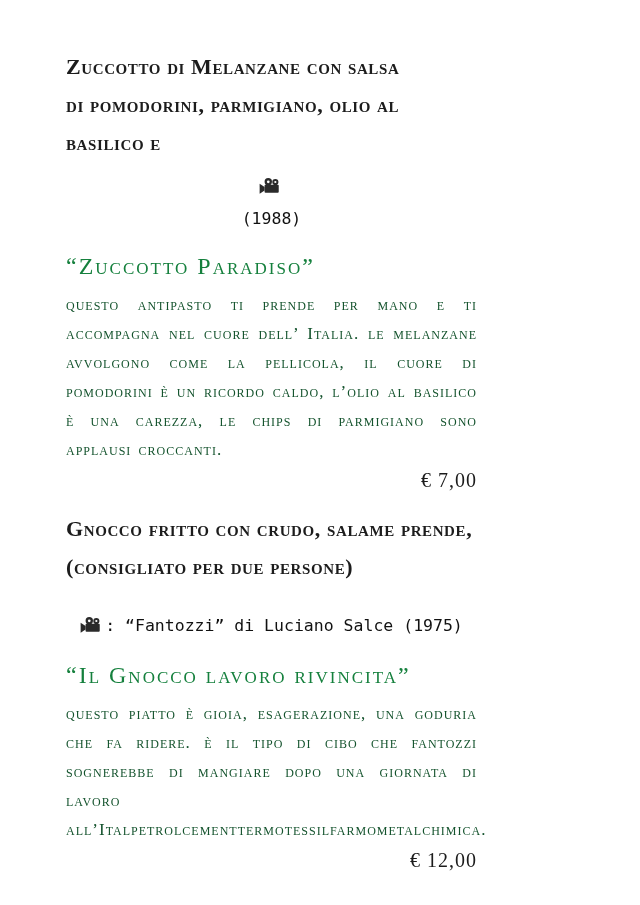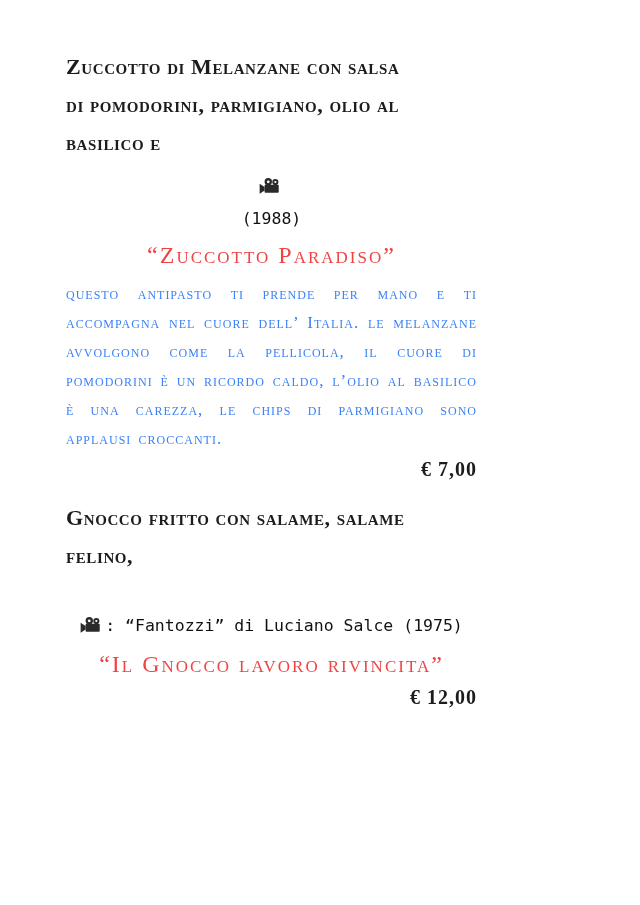--- a/index.html
+++ b/index.html
@@ -28,51 +28,50 @@
   .title-line { display: block; }
 
   .movie-line {
     margin-top: 10px;
     text-align: center;
     font-family: "DejaVu Sans Mono", "Liberation Mono", monospace;
     font-size: 16.5px;
     line-height: 30px;
     color: #111111;
   }
-  .movie-line.single { margin-top: 36px; }
+  .movie-line.single { margin-top: 25px; }
   .movie-year { display: block; }
   .camera-icon { display: inline-block; vertical-align: -2px; margin-right: 4px; }
   .camera-icon svg { width: 21px; height: 16px; display: inline-block; }
 
   .nickname {
-    margin-top: 4px;
-    text-align: center;
+    margin-top: 15px;
     font-variant: small-caps;
     font-size: 24px;
     line-height: 34px;
     letter-spacing: 2px;
     font-weight: 400;
-    color: #ef4444;
+    color: #15803d;
   }
 
   .desc {
     margin: 7px 0 0 0;
     font-size: 17px;
     line-height: 29px;
     font-variant: small-caps;
     letter-spacing: 1px;
     word-spacing: 2px;
     text-align: justify;
-    color: #3b82f6;
+    color: #14532d;
   }
 
   .price {
     margin-top: 4px;
     text-align: right;
-    font-weight: 700;
+    font-weight: 400;
     font-size: 20px;
     line-height: 24px;
     letter-spacing: 1px;
     color: #1c1c1c;
   }
   .price-2 { }
 </style>
 </head>
 <body>
 
@@ -100,36 +99,38 @@
 
     <div class="nickname">“Zuccotto Paradiso”</div>
 
     <p class="desc">questo antipasto ti prende per mano e ti accompagna nel cuore dell’ Italia. le melanzane avvolgono come la pellicola, il cuore di pomodorini è un ricordo caldo, l’olio al basilico è una carezza, le chips di parmigiano sono applausi croccanti.</p>
 
     <div class="price">€ 7,00</div>
   </section>
 
   <section class="menu-item">
     <h2 class="dish-title">
-      <span class="title-line">Gnocco fritto con salame, salame felino,</span>
+      <span class="title-line">Gnocco fritto con crudo, salame prende,</span>
+      <span class="title-line">(consigliato per due persone)</span>
     </h2>
 
     <div class="movie-line single">
       <span class="camera-icon">
         <svg viewBox="0 0 34 26" xmlns="http://www.w3.org/2000/svg" fill="#2a2a2a">
           <circle cx="15" cy="6.2" r="6"></circle>
           <circle cx="26.5" cy="6.5" r="5"></circle>
           <circle cx="15" cy="6.2" r="2.2" fill="#ffffff"></circle>
           <circle cx="26.5" cy="6.5" r="1.8" fill="#ffffff"></circle>
           <rect x="9" y="11" width="23" height="13" rx="1.5"></rect>
           <polygon points="9,14.5 1,9.5 1,25.5 9,20.5"></polygon>
         </svg>
       </span><span>:</span>
       <span>“Fantozzi” di Luciano Salce (1975)</span>
     </div>
 
     <div class="nickname">“Il Gnocco lavoro rivincita”</div>
 
+    <p class="desc">questo piatto è gioia, esagerazione, una goduria che fa ridere. è il tipo di cibo che fantozzi sognerebbe di mangiare dopo una giornata di lavoro all’Italpetrolcementtermotessilfarmometalchimica.</p>
 
     <div class="price price-2">€ 12,00</div>
   </section>
 
 </div>
 
 </body></html>

